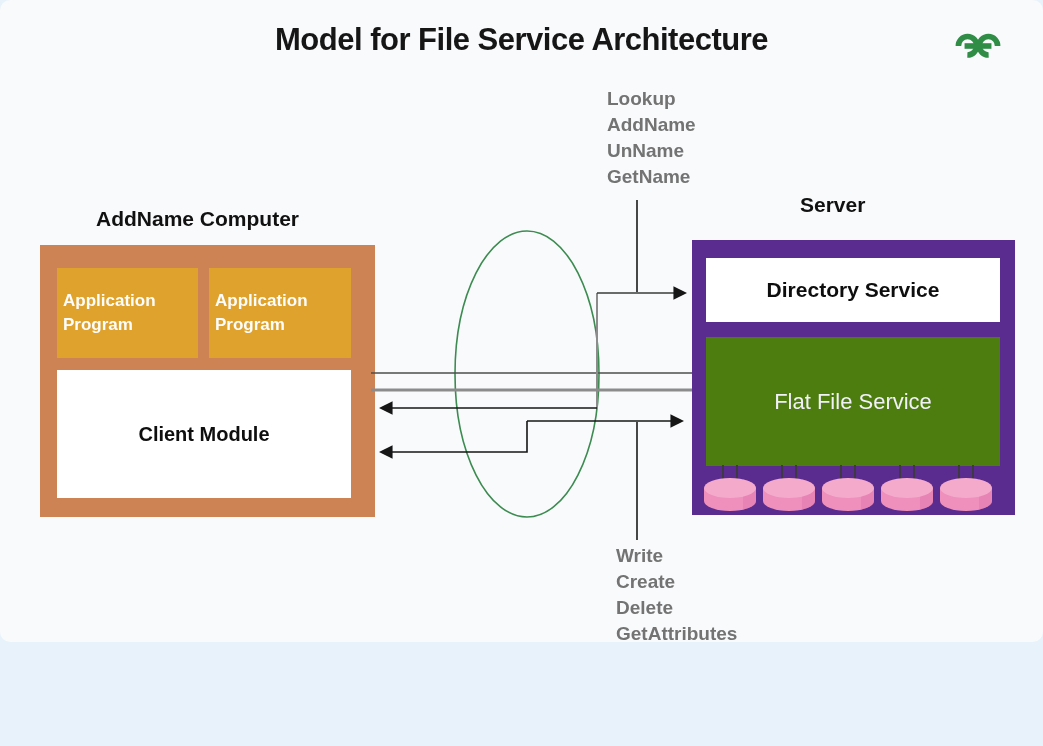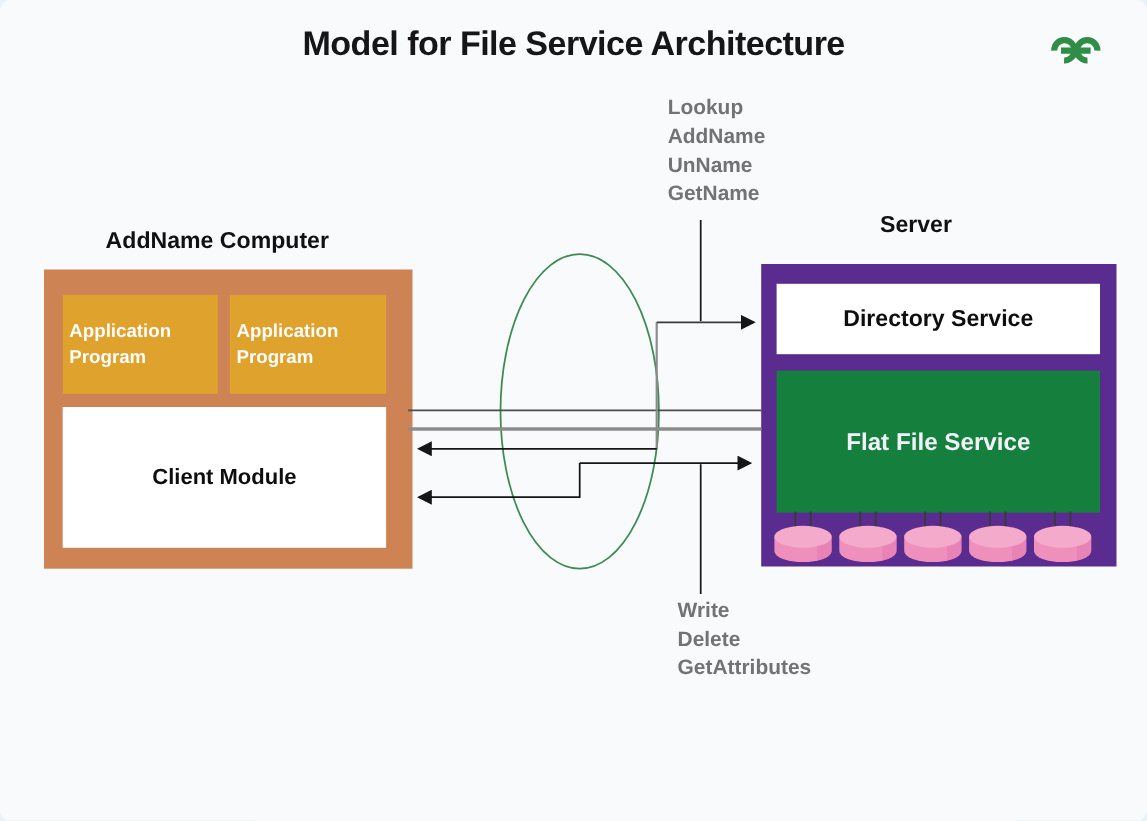--- a/index.html
+++ b/index.html
@@ -1,19 +1,19 @@
 <!DOCTYPE html>
 <html><head>
 <meta charset="utf-8">
 <style>
   html,body{margin:0;padding:0;background:#e7f2fa;}
   *{box-sizing:border-box;}
   .canvas{
     position:relative;
-    width:1043px;height:746px;
+    width:1043px;height:642px;
     background:#F8FAFC;
     border-radius:10px;
     overflow:hidden;
     font-family:"Liberation Sans", sans-serif;
     color:#1b1b1b;
   }
   .title{
     position:absolute;left:0;top:22px;width:100%;
     text-align:center;
     font-size:31px;font-weight:800;letter-spacing:-0.5px;
@@ -48,22 +48,22 @@
     background:#5B2C90;
   }
   .directory-box{
     position:absolute;left:14px;top:18px;width:294px;height:64px;
     background:#ffffff;color:#0e0e0e;
     font-size:21px;font-weight:800;
     display:flex;align-items:center;justify-content:center;
   }
   .flatfile-box{
     position:absolute;left:14px;top:97px;width:294px;height:129px;
-    background:#15803d;color:#F2F1FA;
-    font-size:22px;font-weight:700;
+    background:#4d7c0f;color:#F2F1FA;
+    font-size:22px;font-weight:400;
     display:flex;align-items:center;justify-content:center;
   }
 
   .ops{position:absolute;font-size:19px;font-weight:800;color:#737373;line-height:26px;}
   .ops-top{left:607px;top:86px;}
   .ops-bottom{left:616px;top:543px;}
 
   .overlay{
     position:absolute;left:0;top:0;width:1043px;height:746px;
     pointer-events:none;
@@ -101,20 +101,21 @@
   </div>
 
   <div class="ops ops-top">
       <div>Lookup</div>
       <div>AddName</div>
       <div>UnName</div>
       <div>GetName</div>
     </div>
   <div class="ops ops-bottom">
       <div>Write</div>
+      <div>Create</div>
       <div>Delete</div>
       <div>GetAttributes</div>
     </div>
 
   <svg class="overlay" viewBox="0 0 1043 746">
     <defs>
       <marker id="arrow" viewBox="0 0 10 10" refX="8.5" refY="5" markerWidth="8.5" markerHeight="8.5" orient="auto-start-reverse">
         <path d="M0 0 L10 5 L0 10 z" fill="#161616"></path>
       </marker>
     </defs>

